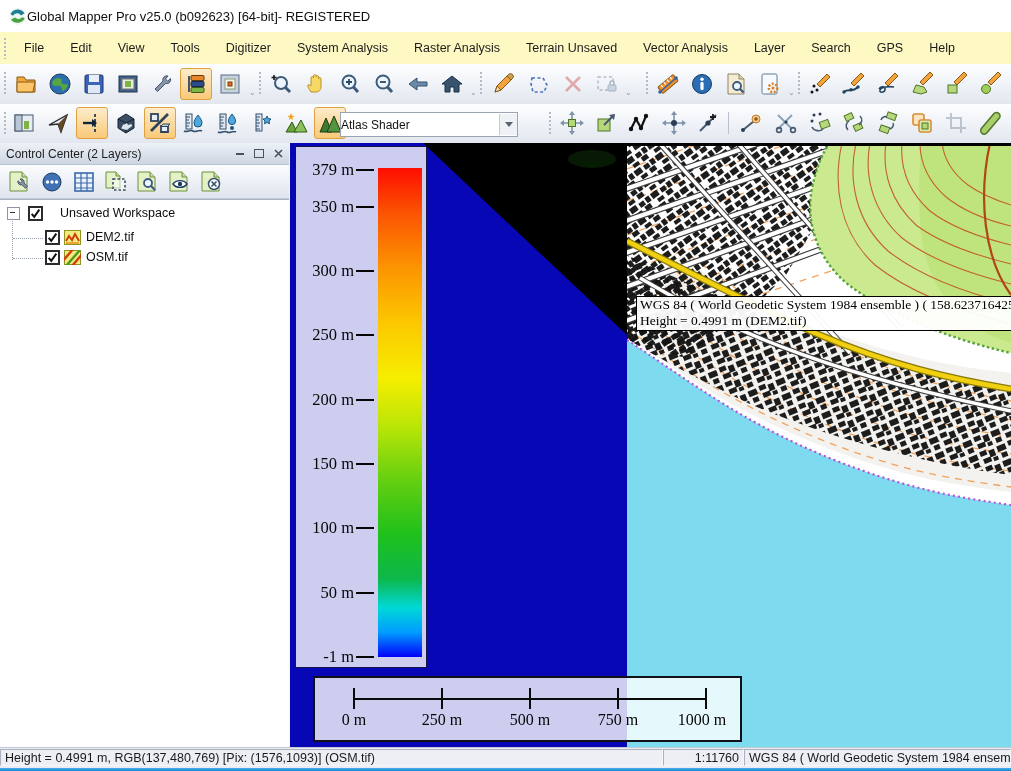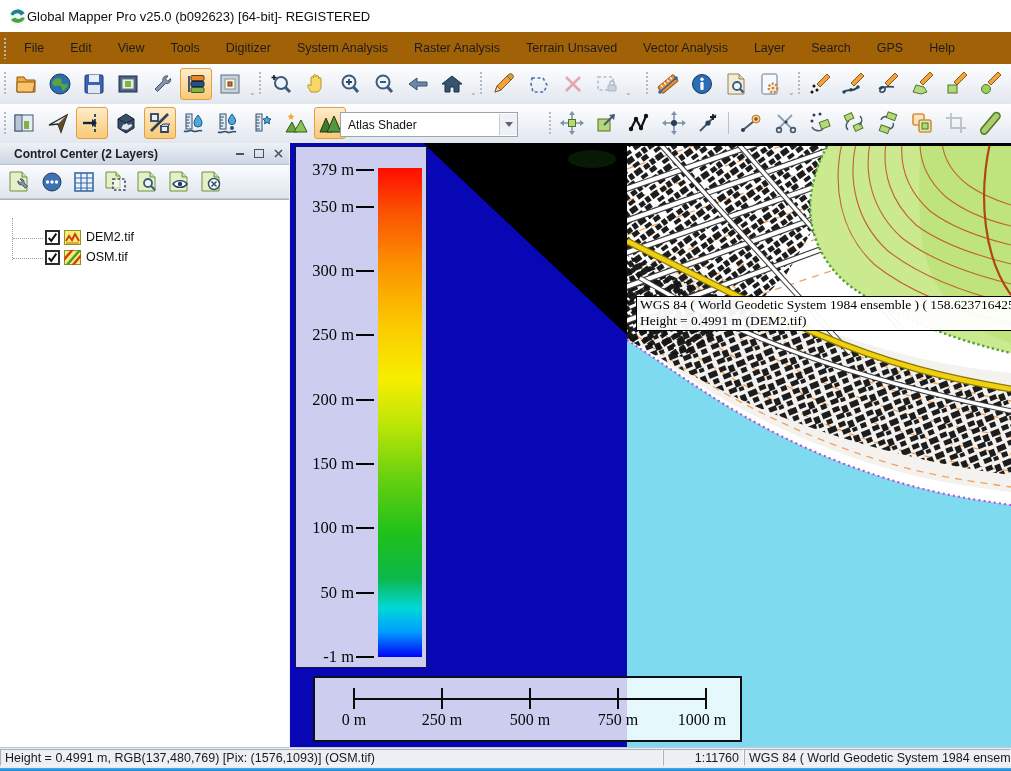--- a/index.html
+++ b/index.html
@@ -2,42 +2,42 @@
 <html><head>
 <meta charset="utf-8">
 <style>
   html,body{margin:0;padding:0;}
   body{width:1011px;height:771px;overflow:hidden;font-family:"Liberation Sans",sans-serif;background:#fff;position:relative;}
   .abs{position:absolute;}
   
   #titlebar{left:0;top:0;width:1011px;height:32px;background:#fff;display:flex;align-items:center;}
   #titlebar .title{font-size:13px;color:#101010;margin-left:0;}
   
-  #menubar{left:0;top:32px;width:1011px;height:32px;background:#a16207;border-bottom:1px solid #dadfe7;display:flex;align-items:center;}
+  #menubar{left:0;top:32px;width:1011px;height:32px;background:#fef9c3;border-bottom:1px solid #dadfe7;display:flex;align-items:center;}
   .grip{width:5px;height:22px;margin:0 3px;background-image:radial-gradient(#b3bac6 1px,transparent 1.2px);background-size:4px 4px;}
   .menu-item{padding:0 13px;font-size:12.5px;color:#1c1c1c;line-height:31px;cursor:default;}
   
   .toolbar{left:0;width:1011px;background:linear-gradient(#fdfeff,#e2e7ef);border-bottom:1px solid #cfd6e0;}
   #tb1{top:64px;height:40px;}
   #tb2{top:104px;height:39px;}
   .tb{position:absolute;width:30px;height:30px;top:4px;border-radius:3px;display:flex;align-items:center;justify-content:center;border:1px solid transparent;}
   .tb.hl{background:linear-gradient(#fdeccb,#f9c978);border:1px solid #dfa13f;}
   .tb.dis{opacity:.45;}
   .tbsep{position:absolute;top:8px;width:1px;height:22px;background:#b9c1cd;}
   .chev{position:absolute;top:24px;font-size:8px;color:#8d96a4;}
   .vgrip{position:absolute;top:7px;width:4px;height:25px;background-image:radial-gradient(#b3bac6 1px,transparent 1.2px);background-size:4px 4px;}
   
   #shader-dd{position:absolute;left:340px;top:8px;width:176px;height:23px;background:#fff;border:1px solid #9aa4b2;display:flex;align-items:center;}
-  #shader-dd .val{flex:1;font-size:12px;color:#111;padding-left:7px;}
+  #shader-dd .val{flex:1;font-size:12px;color:#111;}
   #shader-dd .arrowbtn{width:17px;height:21px;background:#eef1f5;border-left:1px solid #c4cbd6;display:flex;align-items:center;justify-content:center;}
   .tri-down{width:0;height:0;border-left:4px solid transparent;border-right:4px solid transparent;border-top:5px solid #5a6372;}
   
   #cc{left:0;top:143px;width:290px;height:604px;background:#f2f4f8;border-right:1px solid #8f99a8;}
   #cc-header{left:0;top:0;width:289px;height:21px;background:linear-gradient(#eef2f7,#ccd5e2);display:flex;align-items:center;border-bottom:1px solid #b9c2d0;}
-  #cc-header .t{font-size:12px;color:#1d1d1d;margin-left:14px;flex:1;font-weight:bold;}
+  #cc-header .t{font-size:12px;color:#1d1d1d;margin-left:6px;flex:1;}
   .winbtn{width:16px;height:14px;margin-right:3px;display:flex;align-items:center;justify-content:center;}
   #cc-toolbar{left:0;top:22px;width:289px;height:34px;background:linear-gradient(#fbfcfe,#dfe5ee);display:flex;align-items:center;padding-left:4px;border-bottom:1px solid #c2cad6;box-sizing:border-box;}
   .cctb{width:32px;height:28px;display:flex;align-items:center;justify-content:center;}
   #cc-tree{left:0;top:56px;width:289px;height:548px;background:#fff;border-top:1px solid #aab2bf;}
   .trow{position:absolute;height:18px;display:flex;align-items:center;}
   .tlabel{font-size:12.5px;color:#0d0d0d;margin-left:5px;white-space:nowrap;}
   .cbox{width:15px;height:15px;background:#fff;border:2px solid #2b2b2b;box-sizing:border-box;display:flex;align-items:center;justify-content:center;}
   .expander{width:11px;height:11px;background:#fff;border:1px solid #8b95a5;position:relative;}
   .expander::after{content:"";position:absolute;left:2px;top:4px;width:5px;height:1.5px;background:#333;}
   .dotv{position:absolute;width:1px;border-left:1px dotted #9aa2ae;}
@@ -542,20 +542,29 @@
           <circle cx="14" cy="13" r="5.5" fill="#fff" stroke="#33506e" stroke-width="1.5"></circle>
           <path d="M11.5 10.5l5 5M16.5 10.5l-5 5" stroke="#33506e" stroke-width="1.6"></path>
         </svg>
     </span>
   </div>
   <div id="cc-tree" class="abs">
     <span class="dotv" style="left:12px;top:18px;height:42px;"></span>
     <span class="doth" style="left:13px;top:38px;width:30px;"></span>
     <span class="doth" style="left:13px;top:58px;width:30px;"></span>
 
+    <div class="trow" style="left:0;top:4px;">
+      <span class="expander" style="margin-left:7px;"></span>
+      <span class="cbox" style="margin-left:8px;">
+          <svg width="11" height="11" viewBox="0 0 13 13">
+            <path d="M2 7l3 3.5L11 2" fill="none" stroke="#111" stroke-width="2.4"></path>
+          </svg>
+        </span>
+      <span class="tlabel" style="margin-left:17px;">Unsaved Workspace</span>
+    </div>
 
     <div class="trow" style="left:0;top:28px;">
       <span class="cbox" style="margin-left:45px;">
           <svg width="11" height="11" viewBox="0 0 13 13">
             <path d="M2 7l3 3.5L11 2" fill="none" stroke="#111" stroke-width="2.4"></path>
           </svg>
         </span>
       <span style="margin-left:4px;">
           <svg width="17" height="15" viewBox="0 0 17 15">
             <rect x="0.5" y="0.5" width="16" height="14" fill="#f2ee7e" stroke="#8f9423"></rect>

